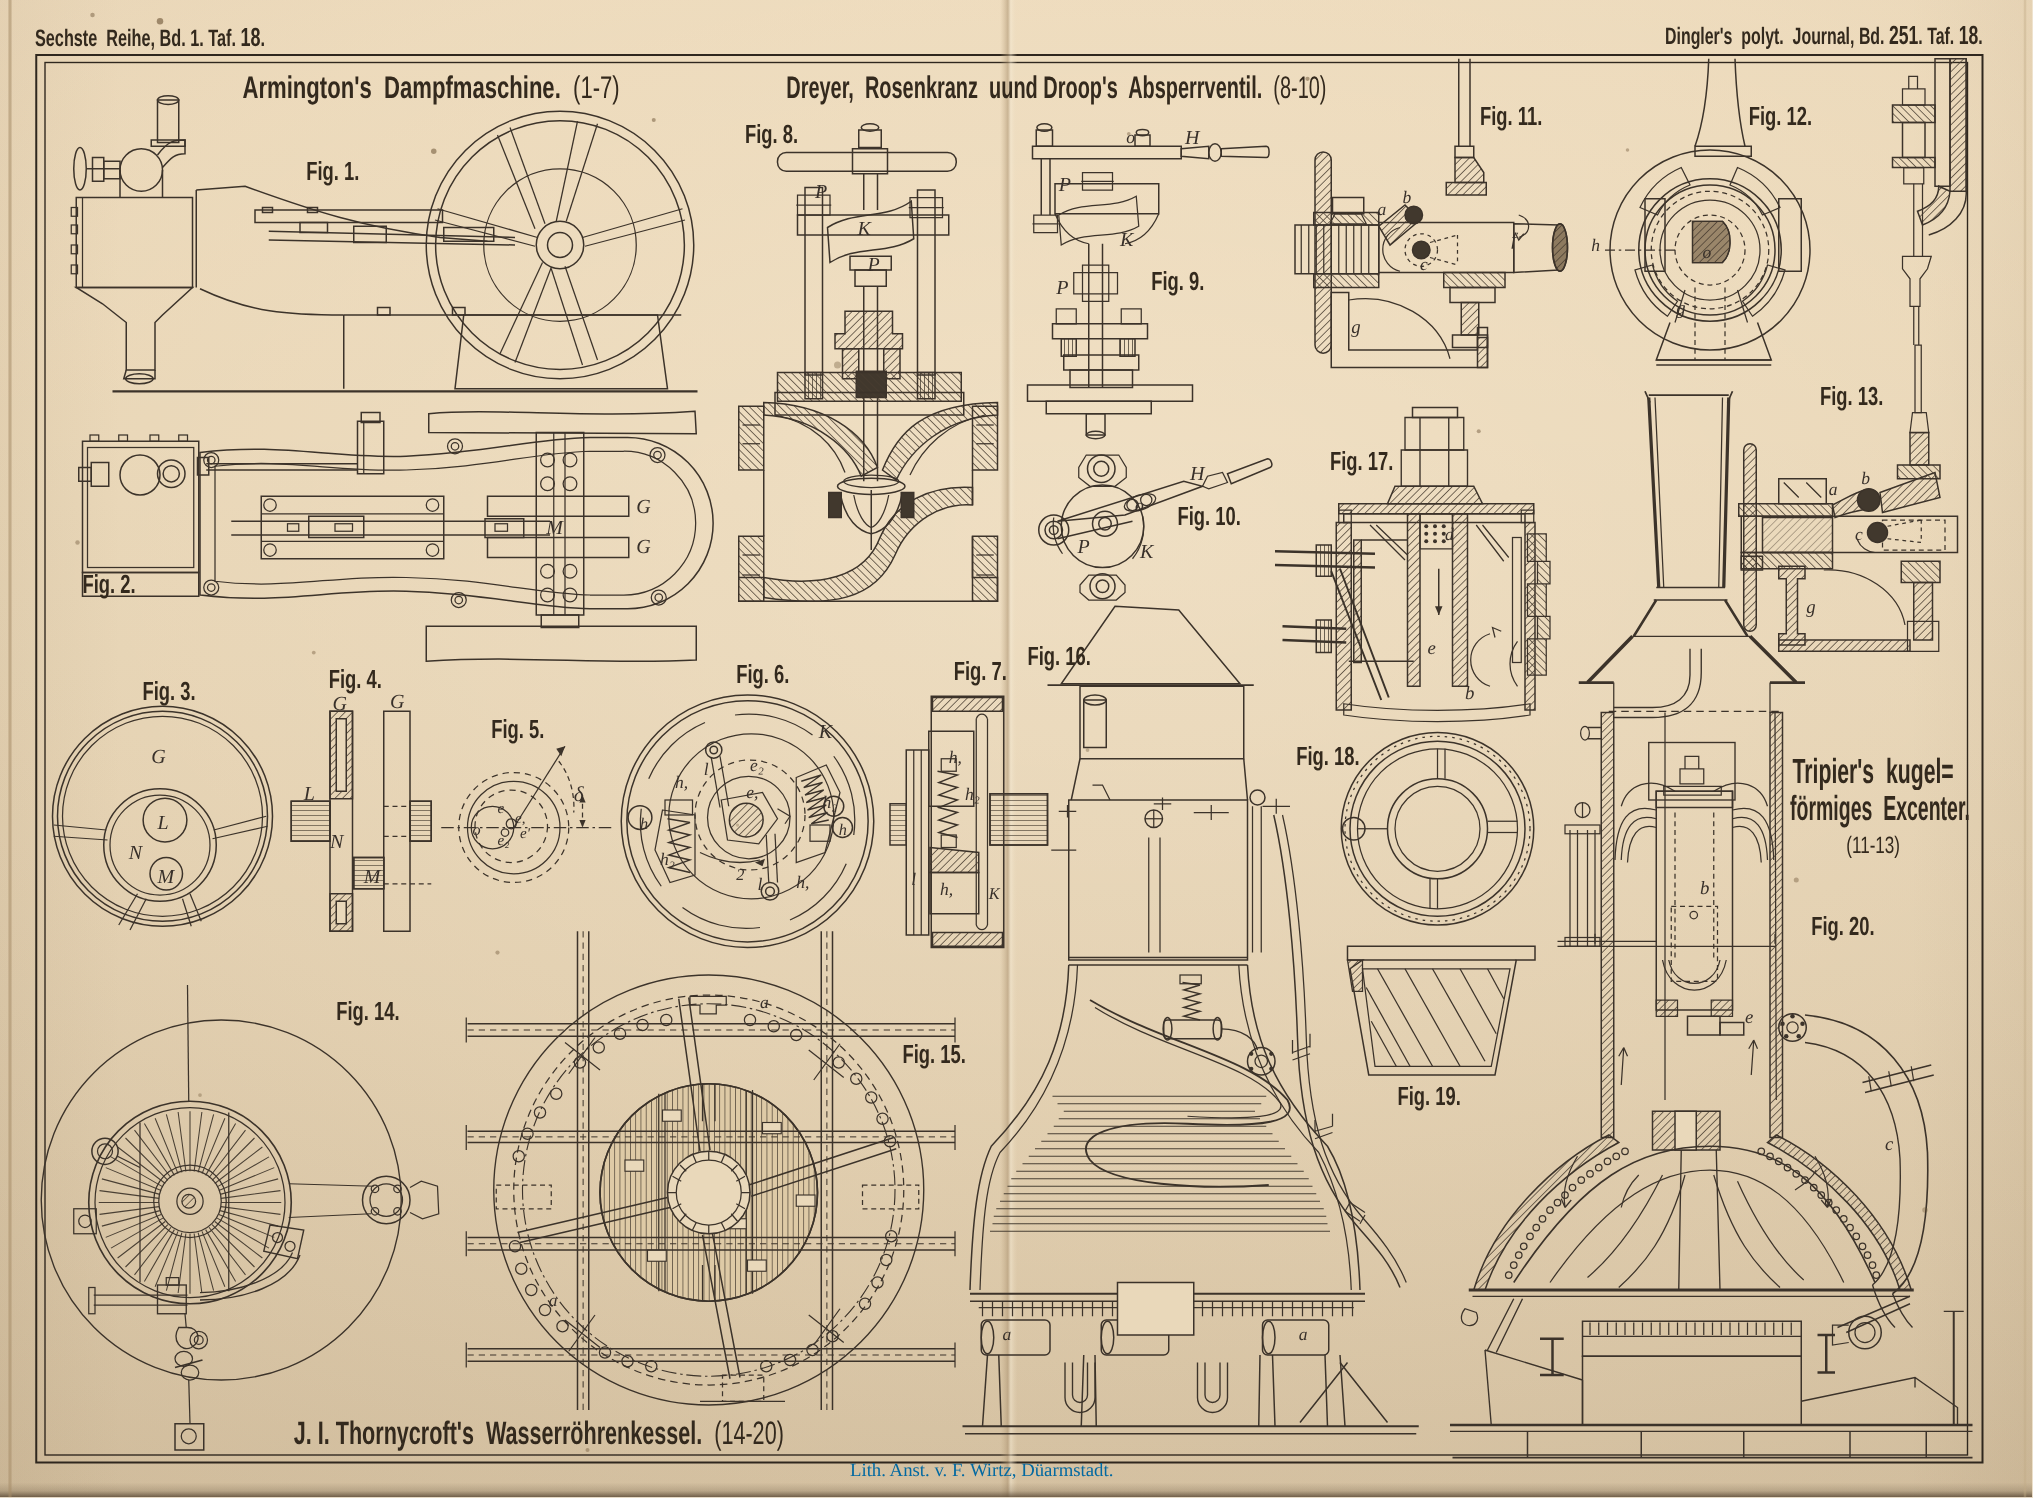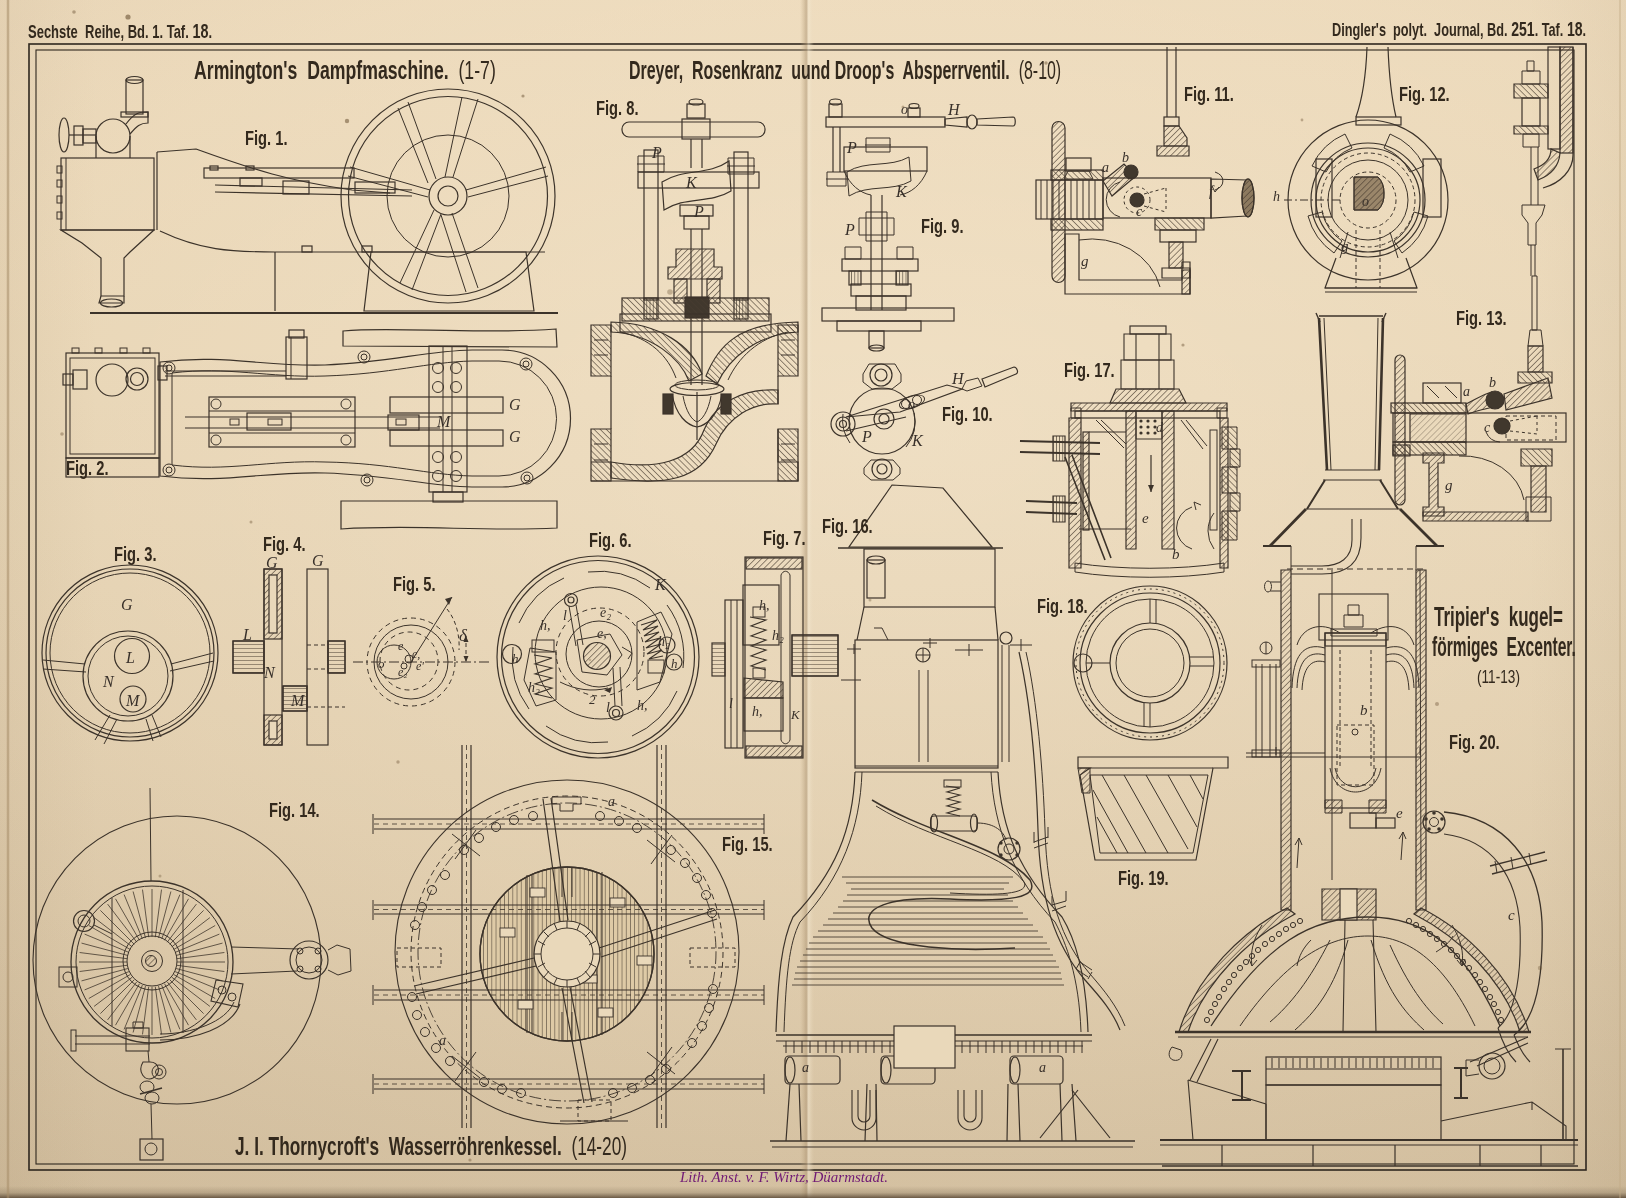--- a/index.html
+++ b/index.html
@@ -3,21 +3,21 @@
 html,body{margin:0;padding:0}
 #page{position:relative;width:1626px;height:1198px;overflow:hidden;
  background:#e7d4b4;
  font-family:"Liberation Sans",sans-serif;}
 #vig{position:absolute;left:0;top:0;width:1626px;height:1198px;
  background:
   radial-gradient(ellipse 115% 85% at 55% 35%, rgba(255,243,222,.38) 0%, rgba(255,240,215,.10) 48%, rgba(110,82,46,.12) 100%),
   linear-gradient(180deg, rgba(246,228,200,.30) 0%, rgba(0,0,0,0) 28%, rgba(96,73,44,.10) 100%),
   linear-gradient(90deg, rgba(120,95,60,.07) 0%, rgba(0,0,0,0) 6%, rgba(0,0,0,0) 94%, rgba(120,95,60,.08) 100%);}
 .t{position:absolute;color:#33291d;font-weight:bold;white-space:nowrap;transform-origin:left top;}
-.it{font-family:"Liberation Serif",serif;font-style:italic;font-weight:normal;color:#701a75;}
+.it{font-family:"Liberation Serif",serif;font-weight:normal;color:#0369a1;}
 .fl{font-size:21px;transform:scaleX(.7);}
 svg{position:absolute;left:0;top:0}
 </style></head>
 <body>
 <div id="page">
 <div id="vig"></div>
 <svg width="1626" height="1198" viewBox="0 0 1626 1198" fill="none" stroke="#3c332a" stroke-width="1.2">
 <defs>
 <pattern id="h1" width="4.3" height="4.3" patternUnits="userSpaceOnUse" patternTransform="rotate(45)">
   <line x1="0" y1="0" x2="0" y2="4.3" stroke="#473c2f" stroke-width="1.15"></line>

